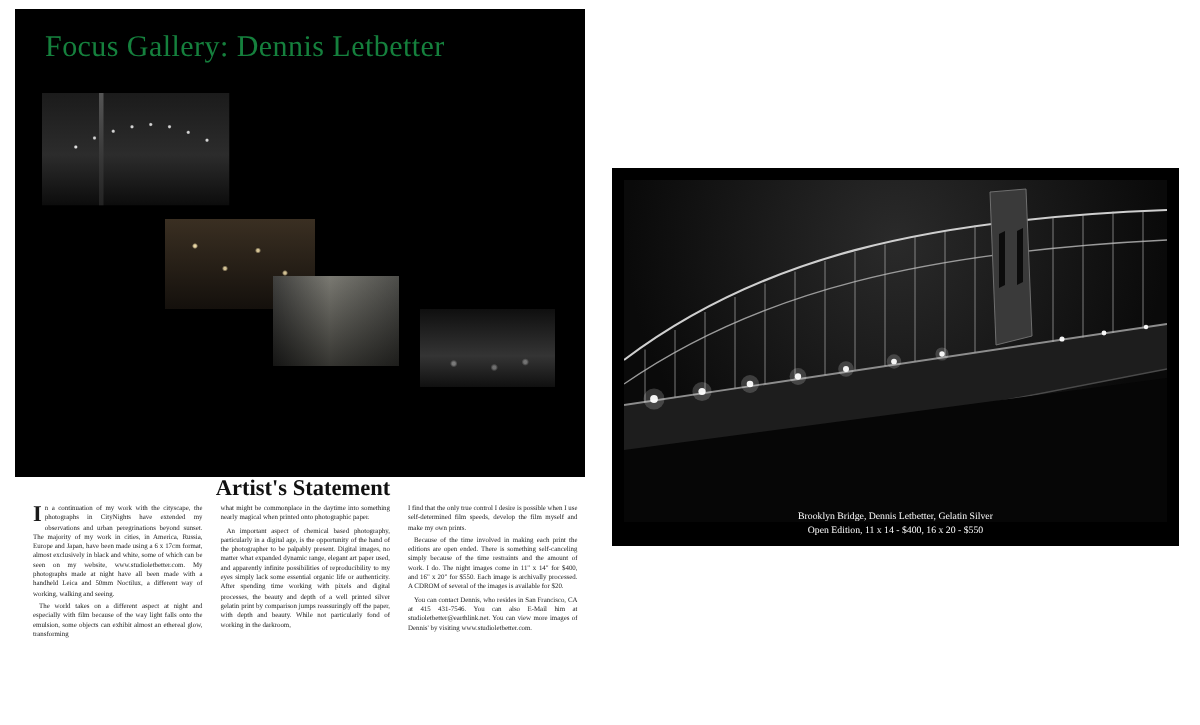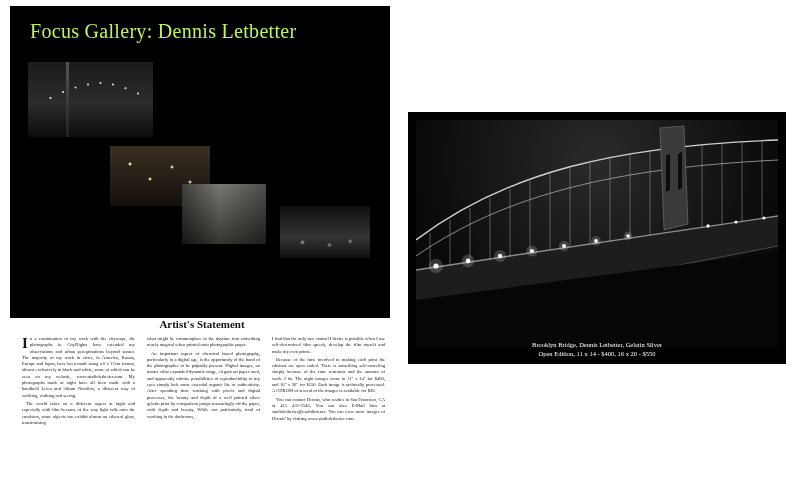--- a/index.html
+++ b/index.html
@@ -27,21 +27,21 @@
     left: 10px;
     top: 6px;
     width: 380px;
     height: 312px;
     background: #000000;
   }
   .gallery-title {
     position: absolute;
     left: 20px;
     top: 14px;
-    color: #bef264;
+    color: #15803d;
     font-family: "Liberation Serif", serif;
     font-size: 20px;
     letter-spacing: 0.3px;
     white-space: nowrap;
   }
 
   
   .thumb {
     position: absolute;
     background: #111;
@@ -141,21 +141,21 @@
   }
 
   
   .statement-title {
     position: absolute;
     left: 22px;
     top: 318px;
     width: 360px;
     text-align: center;
     font-family: "Liberation Serif", serif;
-    font-size: 11px;
+    font-size: 15px;
     font-weight: bold;
   }
   .columns {
     position: absolute;
     left: 22px;
     top: 336px;
     width: 364px;
     height: 140px;
     display: flex;
     gap: 12px;

